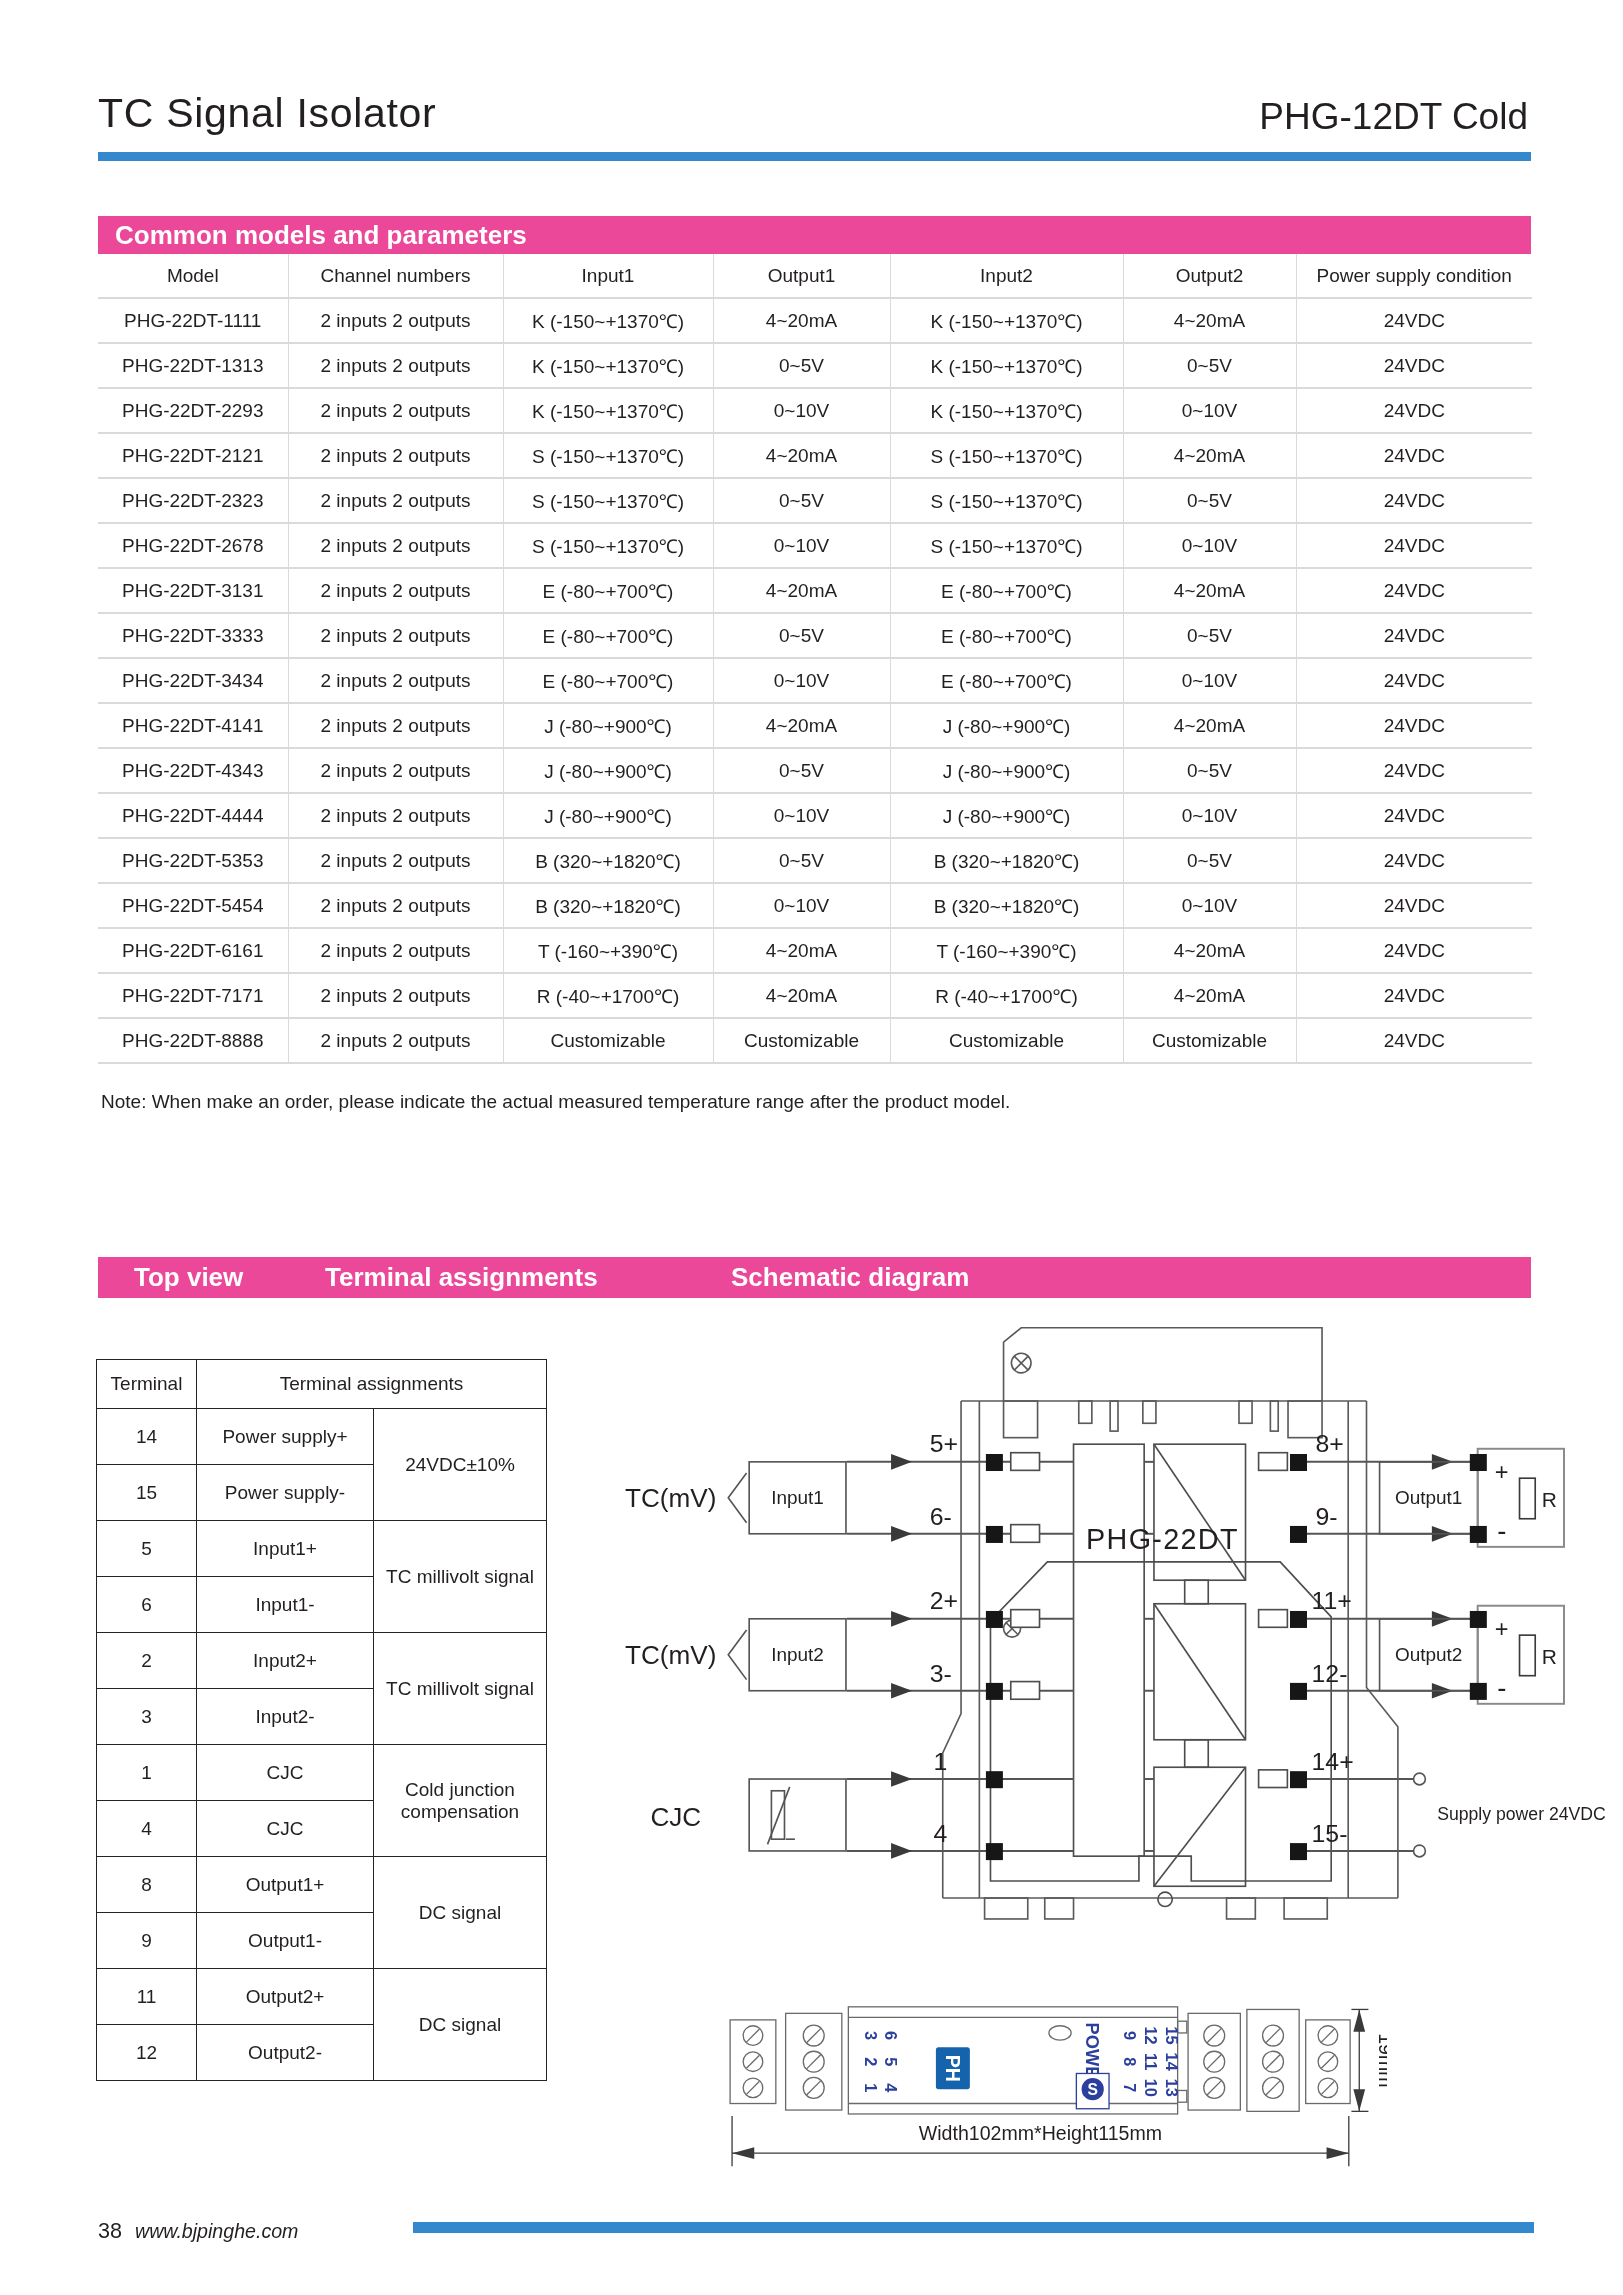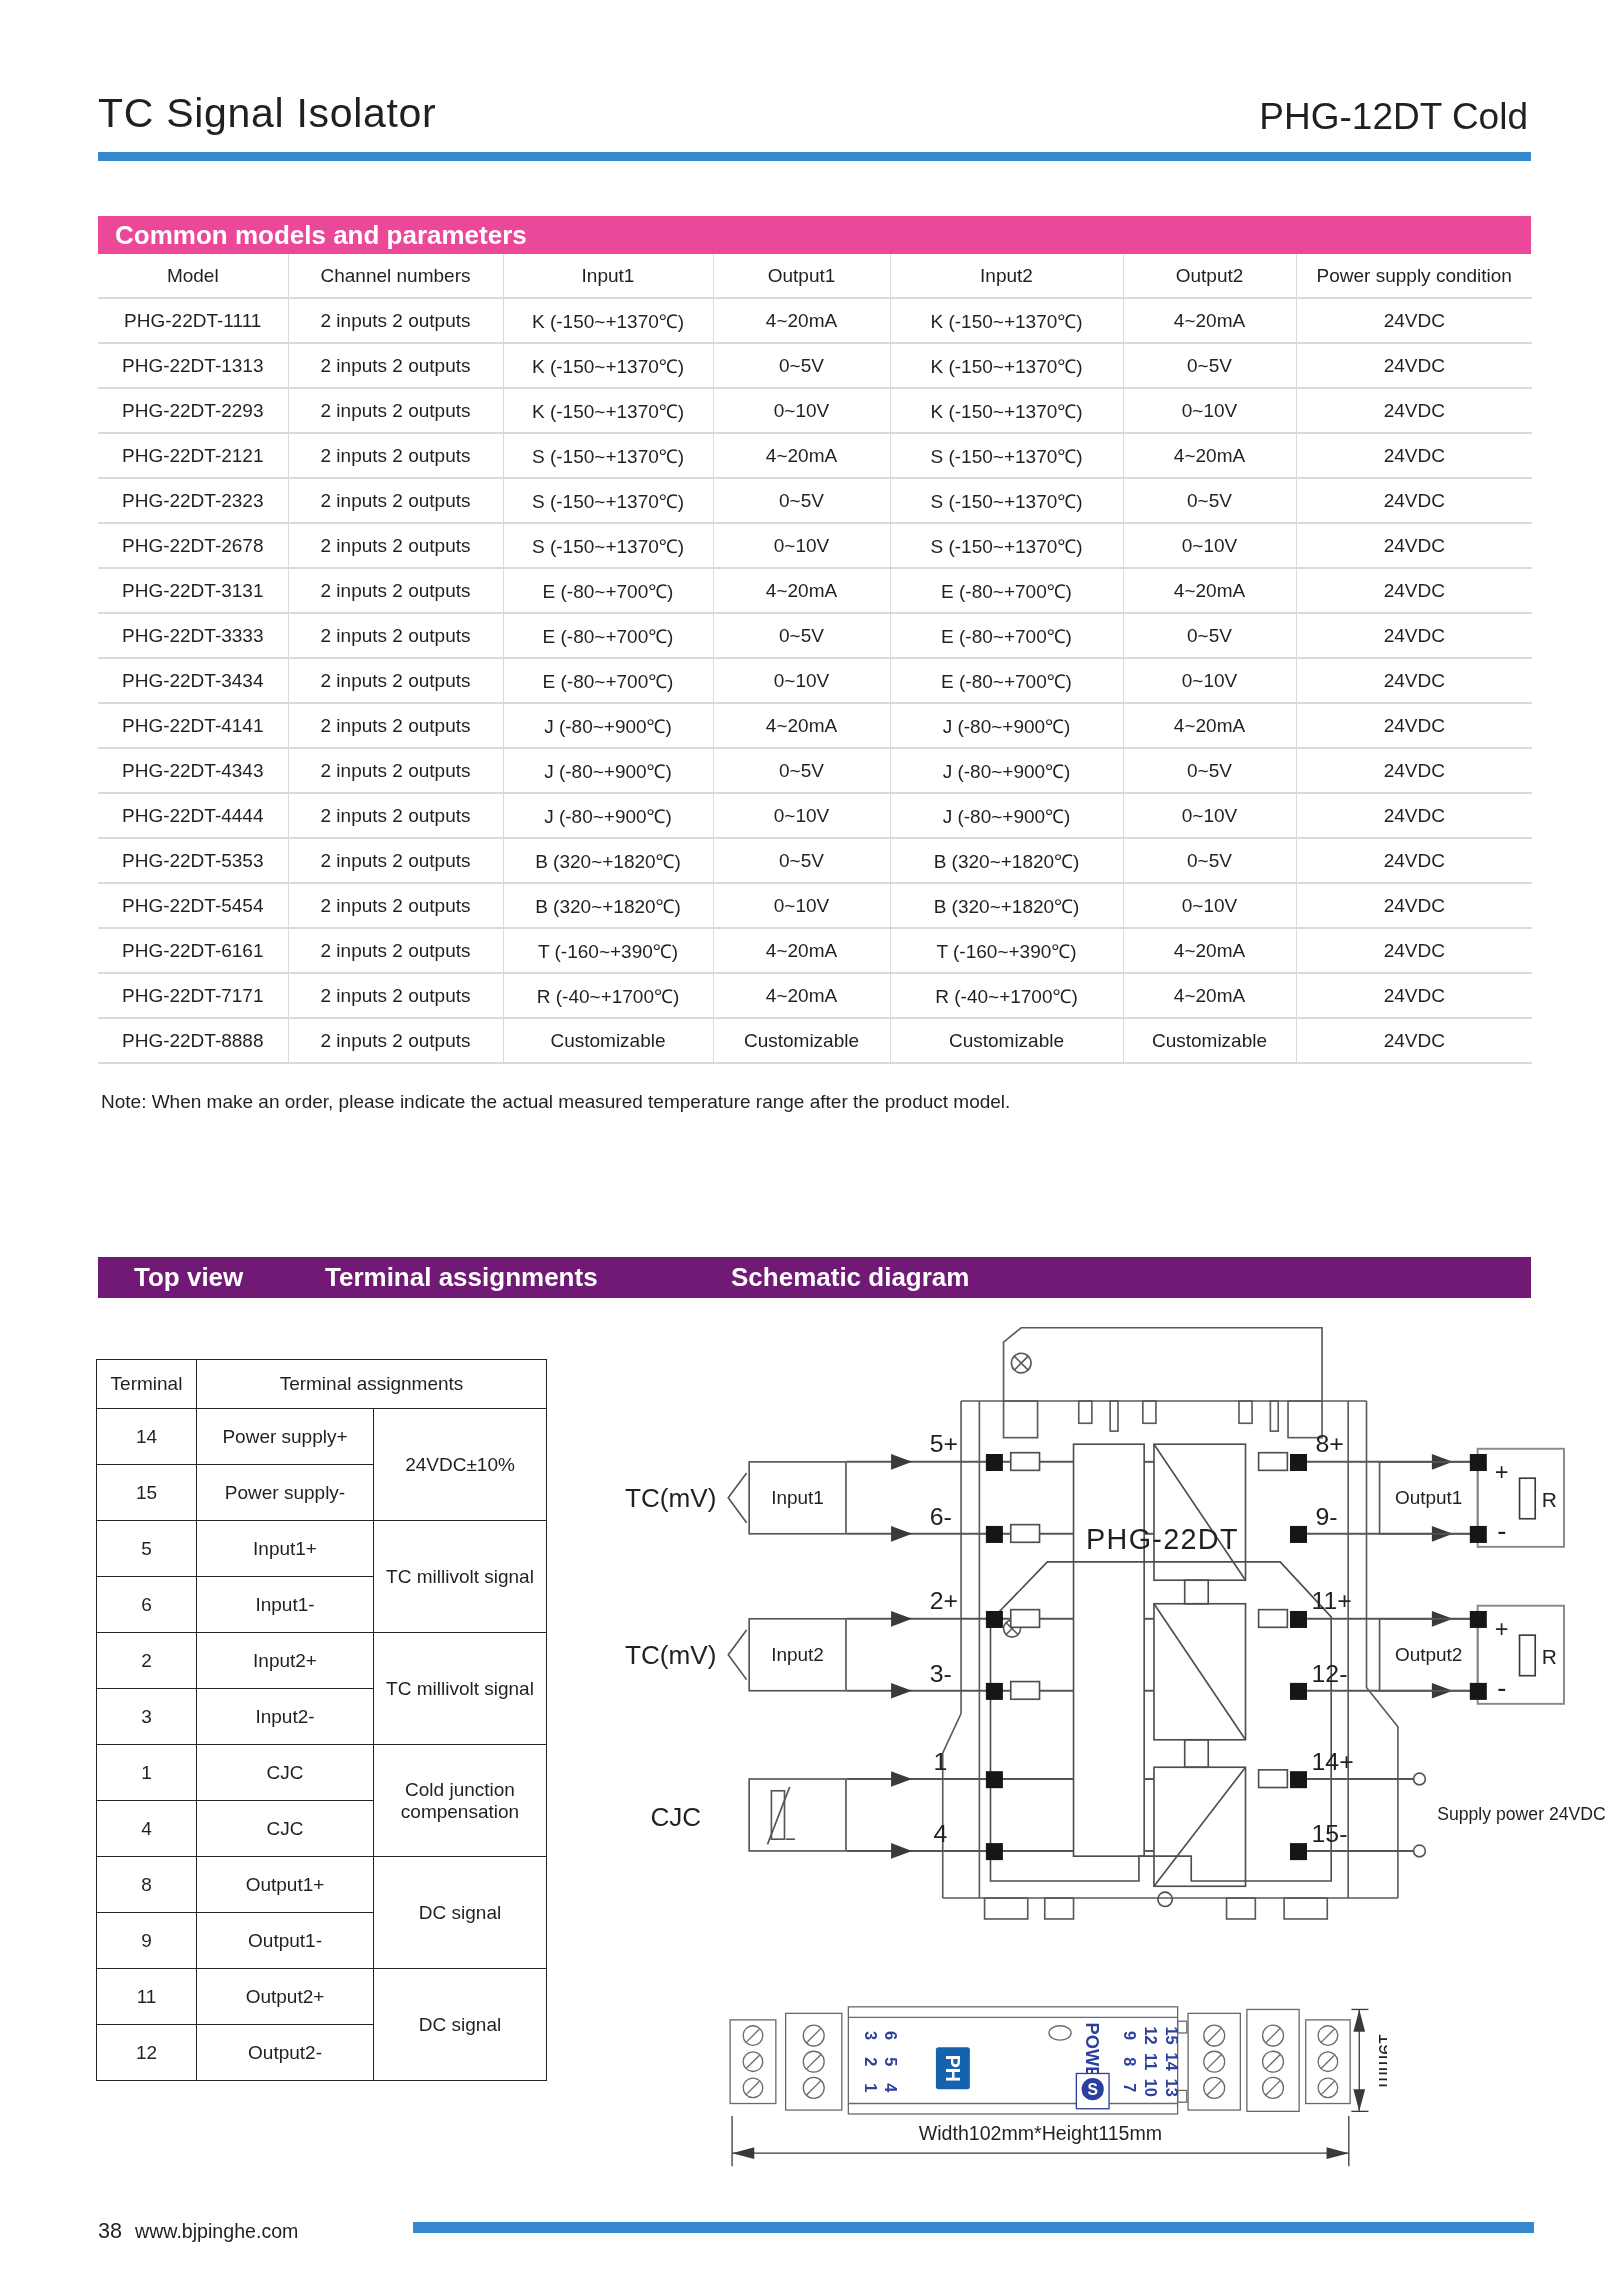--- a/index.html
+++ b/index.html
@@ -29,21 +29,21 @@
   .terminal-table td,.terminal-table th{border:1.3px solid #232323;text-align:center;font-size:19px;
                 font-weight:normal;padding:0 3.9px;}
   .terminal-table tr{height:56px;}
   .terminal-table tr.hd{height:49px;}
   
   .schematic{position:absolute;left:621px;top:1321px;}
   .module{position:absolute;left:720px;top:1982px;}
   svg{font-family:"Liberation Sans", sans-serif;}
   
   .footer{position:absolute;left:98px;top:2218px;font-size:21.6px;}
-  .footer .site{font-size:19.6px;margin-left:13px;}
+  .footer .site{font-style:italic;font-size:19.6px;margin-left:13px;}
   .foot-rule{position:absolute;left:413px;top:2222px;width:1121px;height:11px;}
 </style>
 </head>
 <body>
 
 <div id="page">
 
   <div class="doc-title">TC Signal Isolator</div>
   <div class="doc-series">PHG-12DT Cold</div>
   <div class="head-rule" style="background:#3388CE;"></div>
@@ -224,21 +224,21 @@
           <td>Customizable</td>
           <td>Customizable</td>
           <td>Customizable</td>
           <td>Customizable</td>
           <td>24VDC</td>
         </tr>
       </tbody>
   </table>
   <div class="note-line">Note: When make an order, please indicate the actual measured temperature range after the product model.</div>
 
-  <div class="banner banner2" style="background:#701a75;">
+  <div class="banner banner2" style="background:#ec4899;">
     <span class="tab0">Top view</span>
     <span class="tab1">Terminal assignments</span>
     <span class="tab2">Schematic diagram</span>
   </div>
 
   <table class="terminal-table">
     <colgroup>
         <col style="width:100px">
         <col style="width:177px">
         <col style="width:173px">

